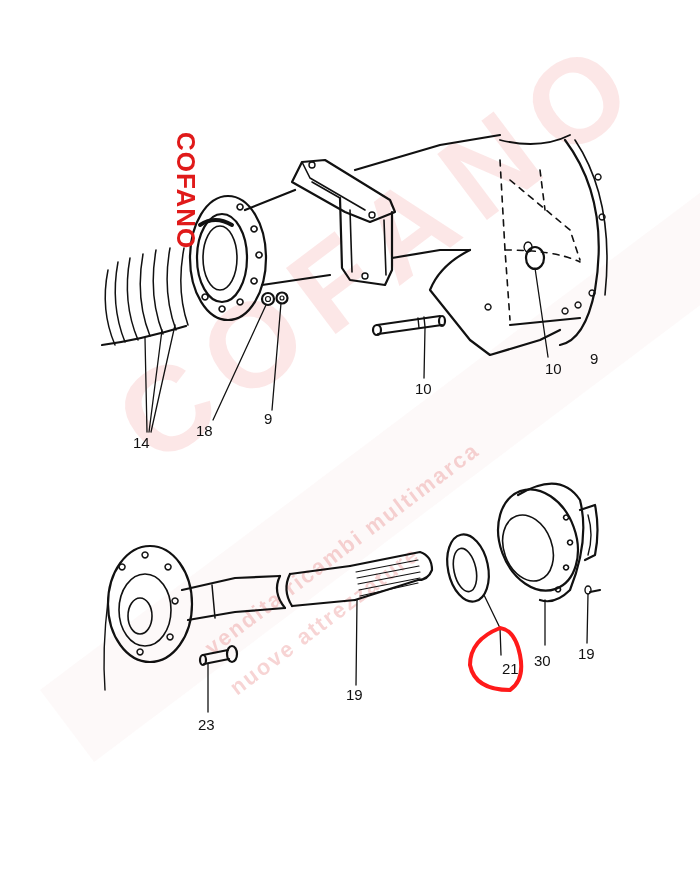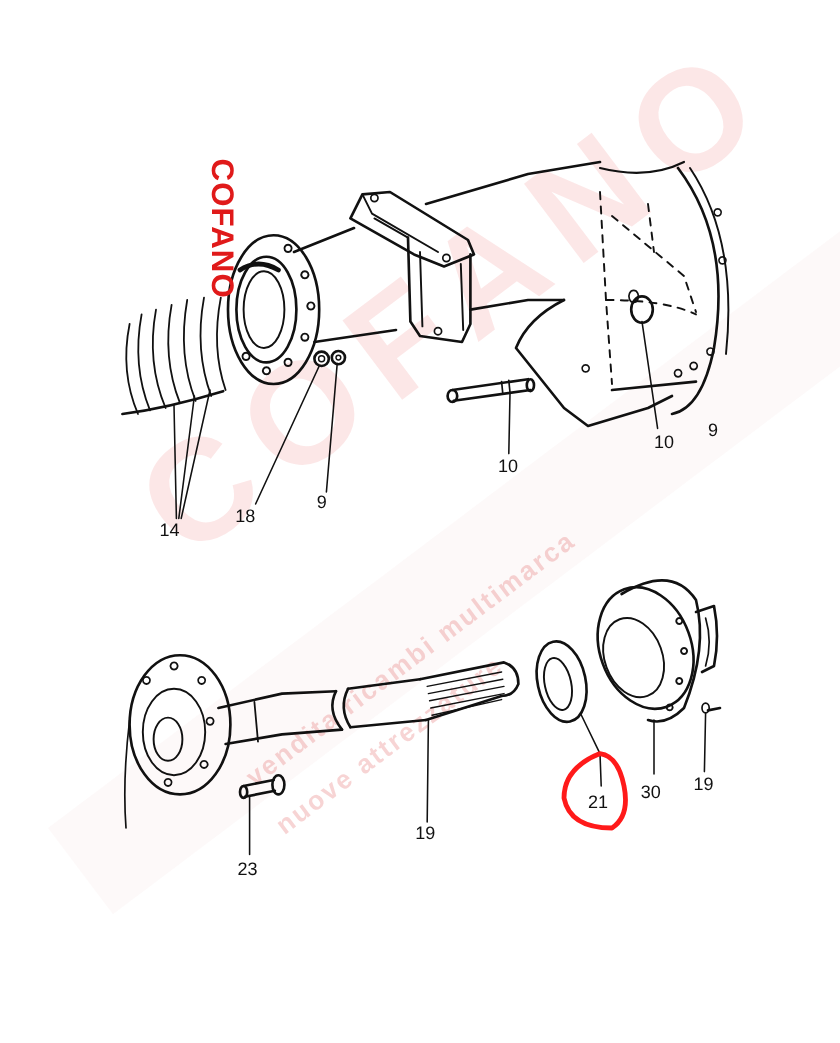--- a/index.html
+++ b/index.html
@@ -180,16 +180,16 @@
   <div class="cofano-vertical">COFANO</div>
 
   <div class="label" style="left:590px; top:350px;">9</div>
   <div class="label" style="left:545px; top:360px;">10</div>
   <div class="label" style="left:415px; top:380px;">10</div>
   <div class="label" style="left:264px; top:410px;">9</div>
   <div class="label" style="left:196px; top:422px;">18</div>
   <div class="label" style="left:133px; top:434px;">14</div>
   <div class="label" style="left:578px; top:645px;">19</div>
   <div class="label" style="left:534px; top:652px;">30</div>
-  <div class="label" style="left:490px; top:660px;">21</div>
+  <div class="label" style="left:502px; top:660px;">21</div>
   <div class="label" style="left:346px; top:686px;">19</div>
   <div class="label" style="left:198px; top:716px;text-align:center;">23</div>
 </div>
 
 </body></html>

